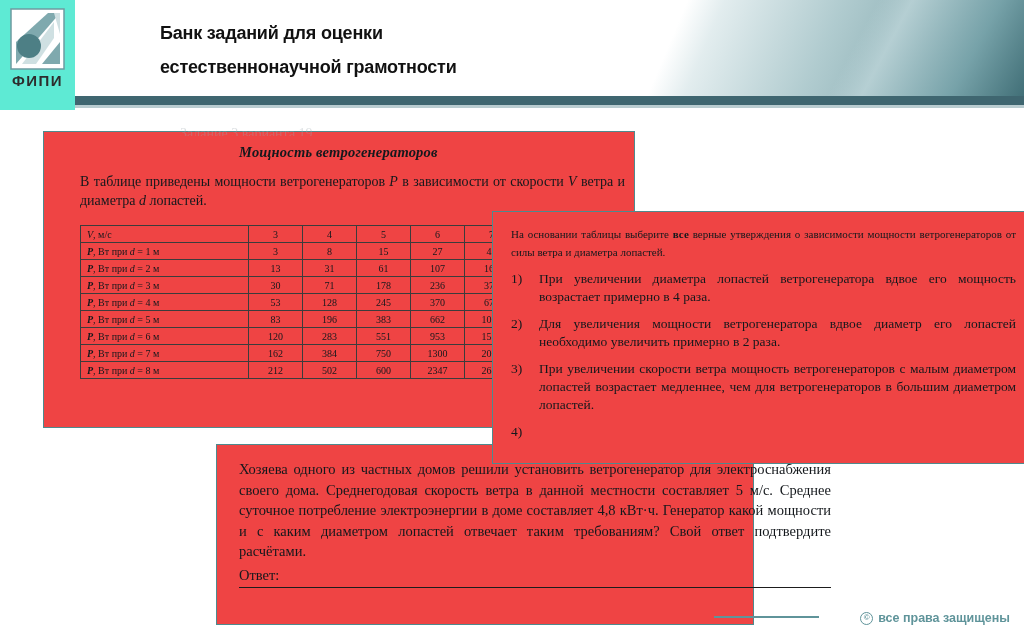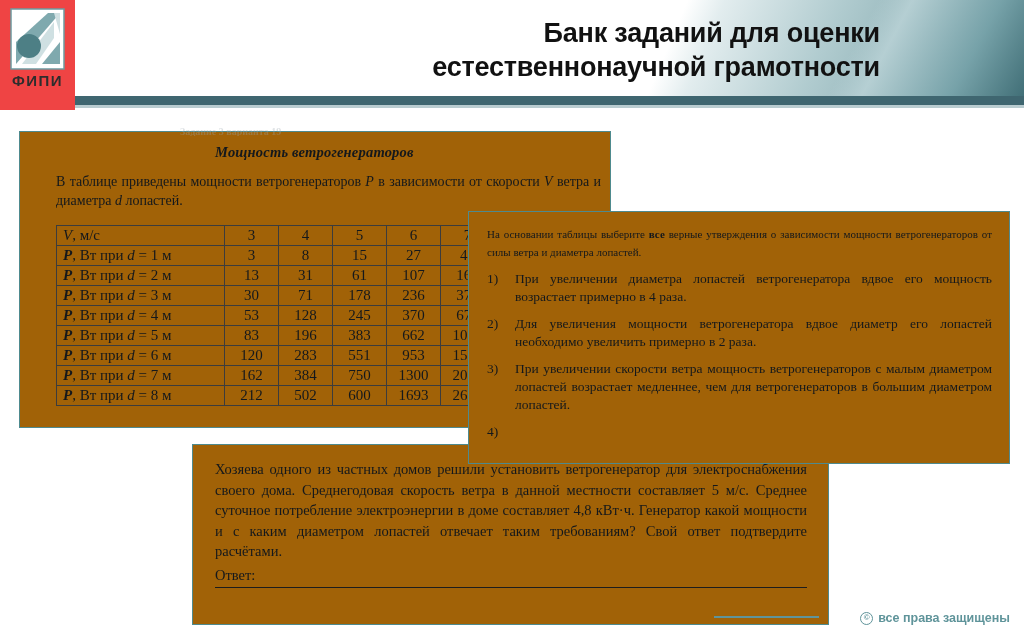--- a/index.html
+++ b/index.html
@@ -41,77 +41,77 @@
   #header-bar{
     position:absolute;left:75px;top:96px;width:949px;height:9px;
     background:#3f6670;
   }
   #header-bar-shadow{
     position:absolute;left:75px;top:105px;width:949px;height:3px;
     background:#b9ccd0;
   }
   #logo-box{
     position:absolute;left:0;top:0;width:75px;height:115px;
-    background:#ef4444;z-index:4;
+    background:#5eead4;z-index:4;
   }
   #logo-mark{
     position:absolute;left:10px;top:8px;width:55px;height:62px;
   }
   #logo-text{
     position:absolute;left:0;top:72px;width:75px;
     text-align:center;
     font-family:"Liberation Sans", sans-serif;
     font-weight:bold;font-size:15px;letter-spacing:1.5px;color:#2d2d2d;
   }
   #title{
     position:absolute;left:160px;top:16px;width:720px;
-    text-align:right;
+    text-align:left;
     font-family:"Liberation Sans", sans-serif;
     font-weight:bold;
-    font-size:27px;line-height:34px;color:#111111;
+    font-size:18px;line-height:34px;color:#111111;
     z-index:3;
     letter-spacing:-0.2px;
   }
 
   
   .panel{
     position:absolute;
-    background:#a16207;
+    background:#ef4444;
     border:1.4px solid #4e8a8e;
     box-sizing:border-box;
+    margin-left:24px;
   }
   #panel-left{ left:19px;  top:131px; width:592px; height:297px; z-index:1;}
   #panel-right{left:468px; top:211px; width:542px; height:253px; z-index:3;}
-  #panel-bottom{left:192px;top:444px; width:637px; height:181px; z-index:2;}
+  #panel-bottom{left:192px;top:444px; width:538px; height:181px; z-index:2;}
 
   .ghost-line{
     position:absolute;left:180px;top:126px;width:300px;height:10px;
-    color:#9aa6ad;font-size:10px;opacity:.35;z-index:5;
+    color:#9aa6ad;font-size:14px;opacity:.35;z-index:5;
     font-family:"Liberation Serif", serif;white-space:nowrap;
     overflow:hidden;
-    font-weight:bold;
   }
 
   #task-title{
     position:absolute;left:195px;top:12px;
     font-weight:bold;font-style:italic;font-size:14.5px;color:#14181c;
     letter-spacing:.2px;
   }
   #task-intro{
     position:absolute;left:36px;top:40px;width:545px;
     font-size:14px;line-height:19px;color:#14181c;
     text-align:justify;
   }
   #task-intro i{font-style:italic;}
 
   
   #ptable{
     position:absolute;left:36px;top:93px;
     border-collapse:collapse;
-    font-size:15px;color:#14181c;
+    font-size:10px;color:#14181c;
   }
   #ptable td,#ptable th{
     border:1px solid #3c3c3c;
     padding:1px 4px;
     text-align:center;
     font-weight:normal;
     height:17px;
     box-sizing:border-box;
   }
   #ptable .rowhead{
@@ -289,21 +289,21 @@
           <td class="vcell">750</td>
           <td class="vcell">1300</td>
           <td class="vcell">2060</td>
           <td class="vcell">3070</td>
         </tr>
         <tr>
           <td class="rowhead"><span class="it">P</span>, Вт при <span class="itn">d</span> = 8 м</td>
           <td class="vcell">212</td>
           <td class="vcell">502</td>
           <td class="vcell">600</td>
-          <td class="vcell">1693</td>
+          <td class="vcell">2347</td>
           <td class="vcell">2689</td>
           <td class="vcell">4014</td>
         </tr>
       </tbody>
   </table>
 </div>
 
 <div id="panel-right" class="panel">
   <div id="rp-lead">
     <span>На основании таблицы выберите </span><b>все</b><span> верные утверждения о зависимости мощности ветрогенераторов от силы ветра и диаметра лопастей.</span>

